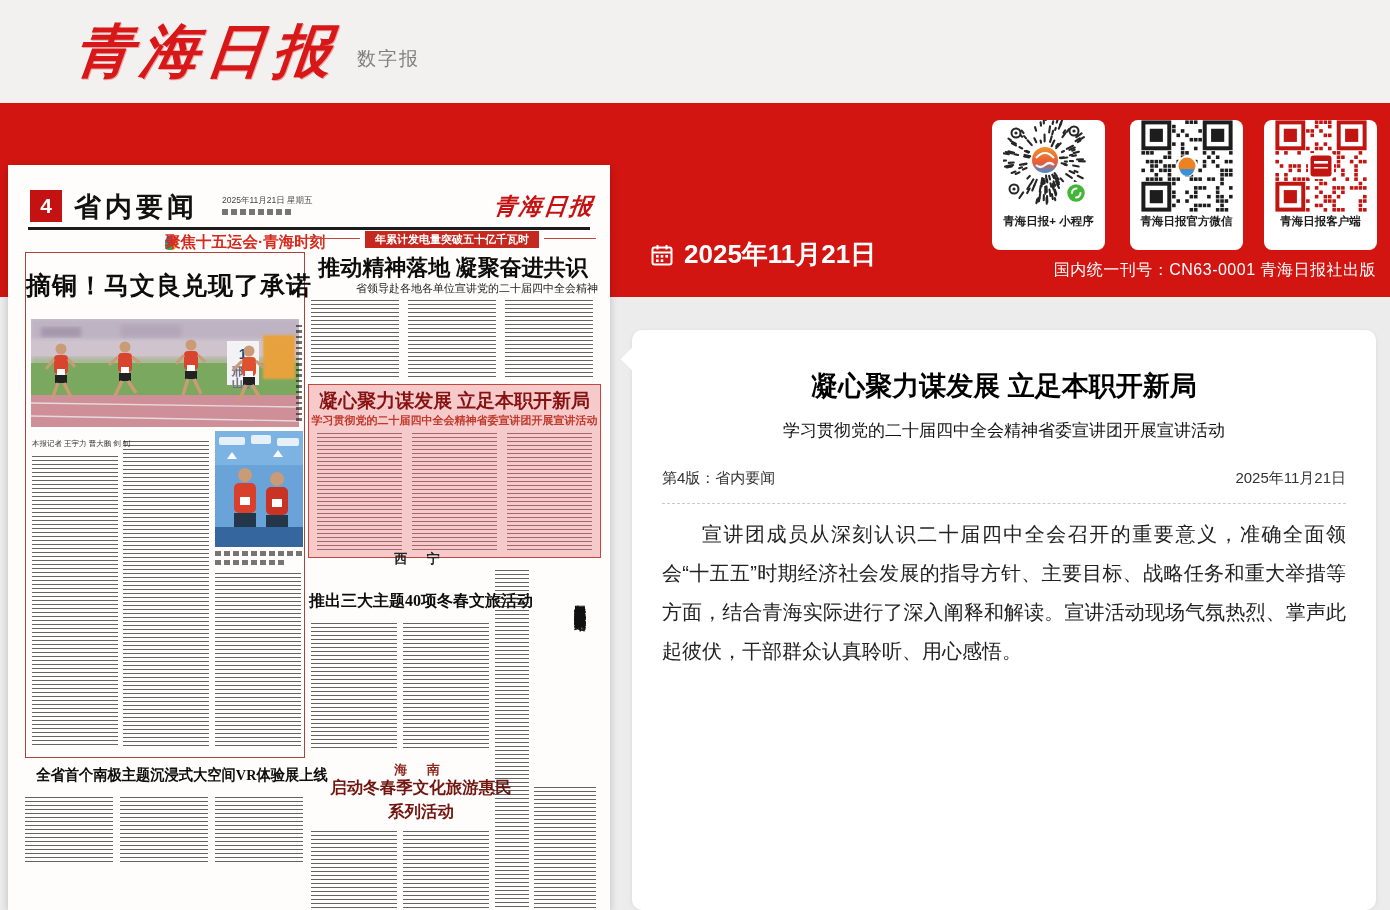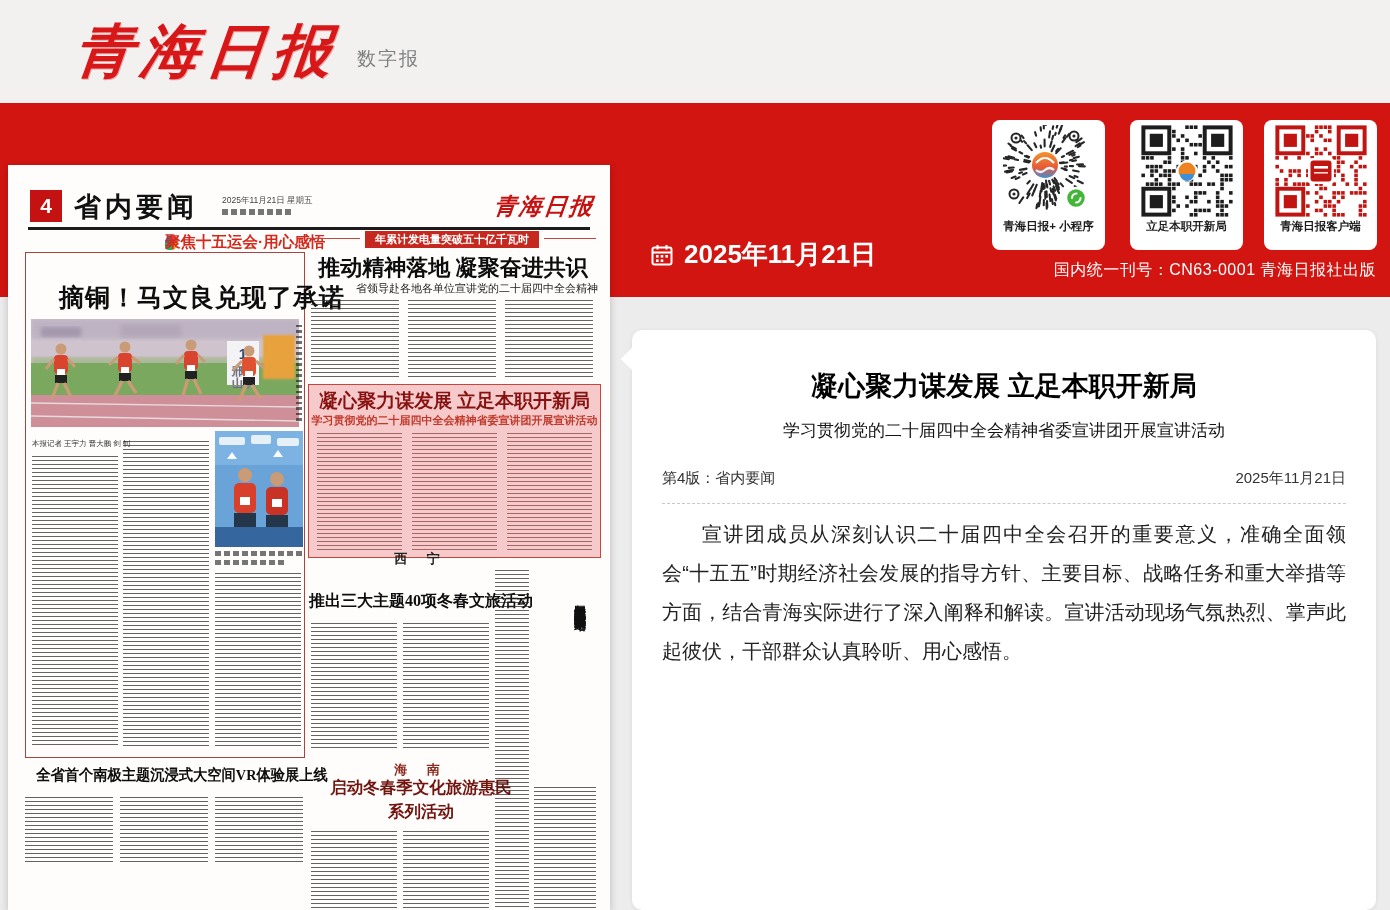--- a/index.html
+++ b/index.html
@@ -13,21 +13,21 @@
   .logo-zh{font-family:"Liberation Serif",serif;font-weight:900;font-style:italic;
     color:#d71718;font-size:58px;letter-spacing:8px;margin-left:75px;transform:skewX(-6deg);
     text-shadow:1px 1px 0 rgba(215,23,24,.35);white-space:nowrap;}
   .logo-suffix{color:#7f7f7f;font-size:19px;margin-left:18px;margin-top:14px;letter-spacing:2px;}
 
   
   #red-band{position:absolute;left:0;top:103px;width:1390px;height:194px;background:#d21511;}
   #date-row{position:absolute;left:650px;top:134px;display:flex;align-items:center;gap:10px;
     color:#fff;font-size:26px;font-weight:bold;cursor:pointer;}
   .qr-card{position:absolute;top:17px;width:113px;height:130px;background:#fff;border-radius:8px;
-    display:flex;flex-direction:column;align-items:center;padding-top:5px;box-sizing:border-box;}
+    display:flex;flex-direction:column;align-items:center;box-sizing:border-box;}
   .qr{width:92px;height:92px;}
   .qr-label{font-size:11.5px;color:#1c1c1c;margin-top:2px;white-space:nowrap;font-weight:bold;}
   #pub-line{position:absolute;right:14px;top:157px;color:#fff;font-size:16px;letter-spacing:.5px;}
 
   
   #paper{position:absolute;left:8px;top:165px;width:602px;height:745px;background:#fffdfb;
     overflow:hidden;box-shadow:0 2px 8px rgba(0,0,0,.2);cursor:pointer;}
   #paper *{position:absolute;box-sizing:border-box;}
   .serif{font-family:"Liberation Serif",serif;}
   .fc{background:repeating-linear-gradient(to bottom,rgba(34,34,34,.7) 0 1px,transparent 1px 4px);}
@@ -41,22 +41,22 @@
   .p-editor{left:214px;top:44px;width:72px;height:6px;}
   .masthead{right:16px;top:26px;font-family:"Liberation Serif",serif;font-weight:900;font-style:italic;
     color:#c41212;font-size:23px;letter-spacing:2px;transform:skewX(-6deg);white-space:nowrap;}
   .p-rule{left:20px;top:62px;width:562px;height:3px;background:#1c1c1c;}
 
   .left-box{left:17px;top:87px;width:280px;height:506px;border:1.2px solid #a8443c;background:#fffdfb;}
   .kicker{left:50%;top:-11px;transform:translateX(-50%);background:#fffdfb;padding:0 7px;
     color:#d42a1e;font-weight:900;font-size:15.5px;white-space:nowrap;display:flex;align-items:center;gap:5px;}
   .emblem{position:static;width:13px;height:15px;border-radius:50% 50% 50% 4px;
     background:conic-gradient(#e84c3d 0 25%,#f1a12c 25% 50%,#27ae60 50% 75%,#2f80c3 75% 100%);display:inline-block;}
-  .lead-h{left:0;top:28px;width:280px;text-align:center;font-size:25px;font-weight:900;color:#0d0d0d;
-    letter-spacing:1px;white-space:nowrap;margin-left:33px;}
+  .lead-h{left:0;top:16px;width:280px;text-align:center;font-size:25px;font-weight:900;color:#0d0d0d;
+    letter-spacing:1px;white-space:nowrap;}
   .photo1{left:5px;top:66px;width:268px;height:108px;}
   .vcap{right:2px;top:72px;width:6px;height:96px;}
   .cap1{left:6px;top:186px;width:90px;font-size:7.5px;color:#333;filter:blur(.4px);white-space:nowrap;}
   .photo2{left:189px;top:178px;width:88px;height:116px;}
   .cap2a{left:189px;top:298px;width:88px;height:5px;}
   .cap2b{left:189px;top:307px;width:70px;height:5px;}
 
   .vr-h{left:17px;top:600px;width:280px;text-align:center;font-size:15.5px;font-weight:900;
     color:#0d0d0d;white-space:nowrap;transform:scaleX(.92);transform-origin:center;}
   .opera-h{left:17px;top:714px;width:280px;text-align:center;font-size:16.5px;font-weight:900;
@@ -385,21 +385,21 @@
             <rect x="61.73333333333334" y="0.4" width="29.86666666666667" height="29.86666666666667" fill="#1d1d1d"></rect>
             <rect x="65.71428571428572" y="4.380952380952381" width="21.904761904761905" height="21.904761904761905" fill="#fff"></rect>
             <rect x="70.0952380952381" y="8.761904761904763" width="13.142857142857144" height="13.142857142857144" fill="#1d1d1d"></rect>
             <rect x="0.4" y="61.73333333333334" width="29.86666666666667" height="29.86666666666667" fill="#1d1d1d"></rect>
             <rect x="4.380952380952381" y="65.71428571428572" width="21.904761904761905" height="21.904761904761905" fill="#fff"></rect>
             <rect x="8.761904761904763" y="70.0952380952381" width="13.142857142857144" height="13.142857142857144" fill="#1d1d1d"></rect>
             <circle cx="46" cy="46" r="10.5" fill="#fff"></circle>
             <circle cx="46" cy="46" r="8.5" fill="#ef8220"></circle>
             <path d="M39 49 a7 7 0 0 0 14 0 z" fill="#3f8fd6"></path>
           </svg></div>
-      <div class="qr-label">立足本职开新局</div>
+      <div class="qr-label">青海日报官方微信</div>
     </div>
     <div class="qr-card" style="left:1264px">
       <div class="qr"><svg viewBox="0 0 92 92" width="92" height="92">
             <rect x="0" y="0" width="92" height="92" fill="#fff"></rect>
             <rect x="0.4" y="31.06666666666667" width="3.5809523809523816" height="3.5809523809523816" fill="#c01511"></rect>
             <rect x="0.4" y="39.82857142857143" width="3.5809523809523816" height="3.5809523809523816" fill="#c01511"></rect>
             <rect x="0.4" y="52.971428571428575" width="3.5809523809523816" height="3.5809523809523816" fill="#c01511"></rect>
             <rect x="0.4" y="57.352380952380955" width="3.5809523809523816" height="3.5809523809523816" fill="#c01511"></rect>
             <rect x="4.780952380952382" y="44.20952380952381" width="3.5809523809523816" height="3.5809523809523816" fill="#c01511"></rect>
             <rect x="9.161904761904763" y="31.06666666666667" width="3.5809523809523816" height="3.5809523809523816" fill="#c01511"></rect>
@@ -527,21 +527,21 @@
     <div class="pageno">4</div>
     <div class="section-name">省内要闻</div>
     <div class="p-date">2025年11月21日  星期五</div>
     <div class="p-editor bar"></div>
     <div class="masthead">青海日报</div>
     <div class="p-rule"></div>
 
     <div class="left-box">
       <div class="kicker">
         <span class="emblem"></span>
-        <span>聚焦十五运会·用心感悟</span>
+        <span>聚焦十五运会·青海时刻</span>
       </div>
       <div class="lead-h serif">摘铜！马文良兑现了承诺</div>
 
       <svg class="photo1" viewBox="0 0 268 108" preserveAspectRatio="none">
         <defs>
             <filter id="bl">
               <feGaussianBlur stdDeviation="2"></feGaussianBlur>
             </filter>
               <filter id="bl2">
               <feGaussianBlur stdDeviation="1"></feGaussianBlur>

